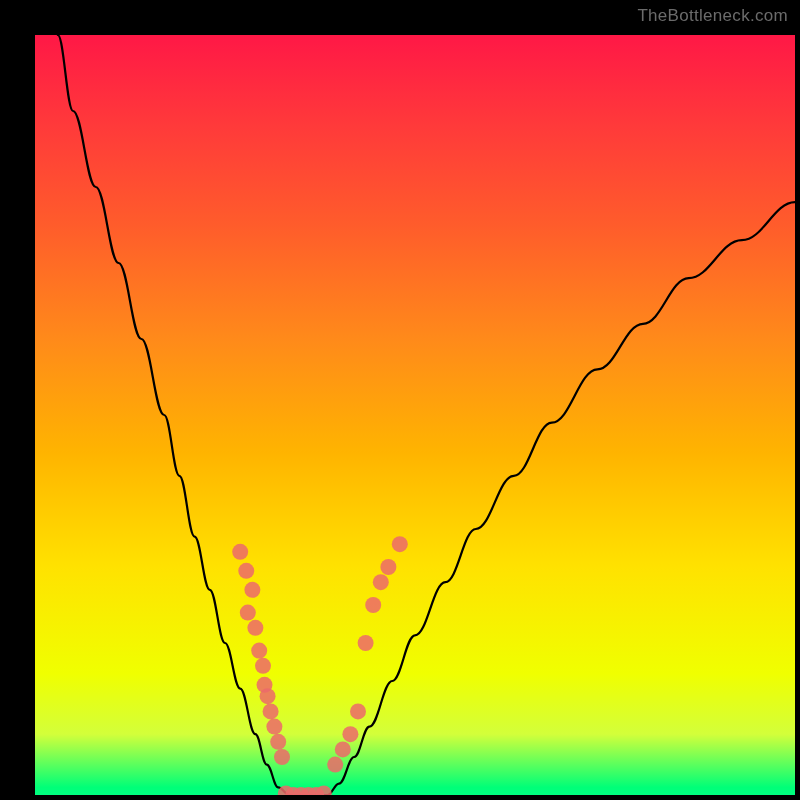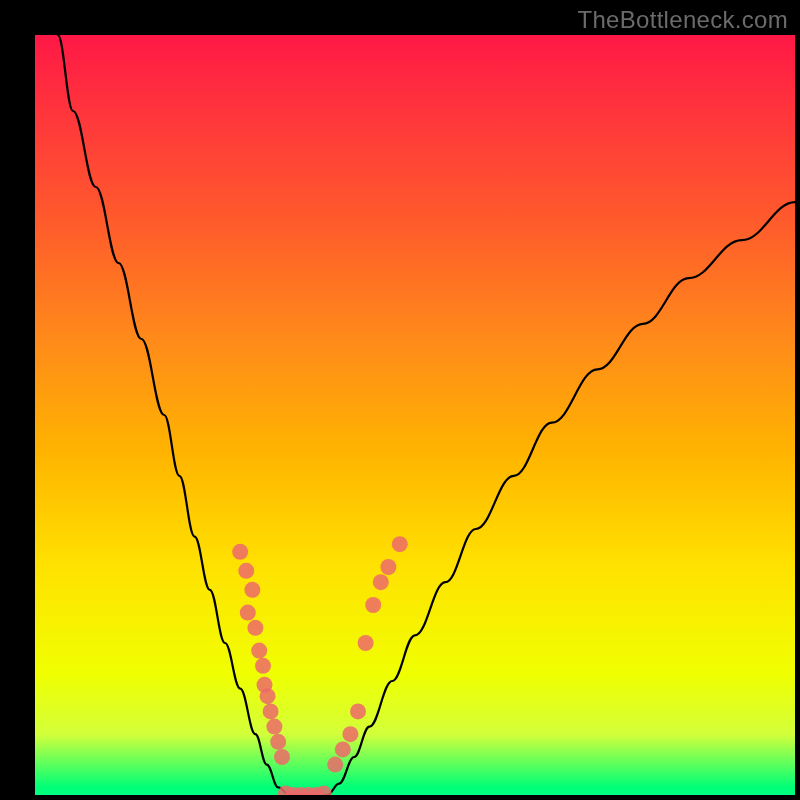--- a/index.html
+++ b/index.html
@@ -35,21 +35,21 @@
       #d3ff3a 92%,
       #00ff78 99%,
       #00ff80 100%
     );
   }
   .watermark {
     position: absolute;
     top: 6px;
     right: 12px;
     color: #6b6b6b;
-    font-size: 24px;
+    font-size: 17px;
     letter-spacing: 0.3px;
     user-select: none;
   }
   svg {
     position: absolute;
     left: 0;
     top: 0;
   }
 </style>
 </head>

